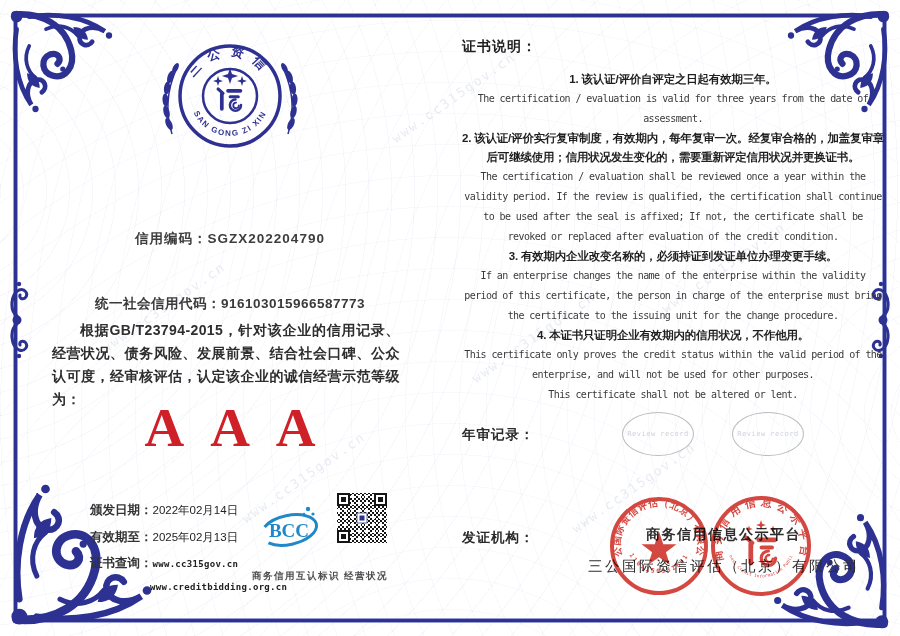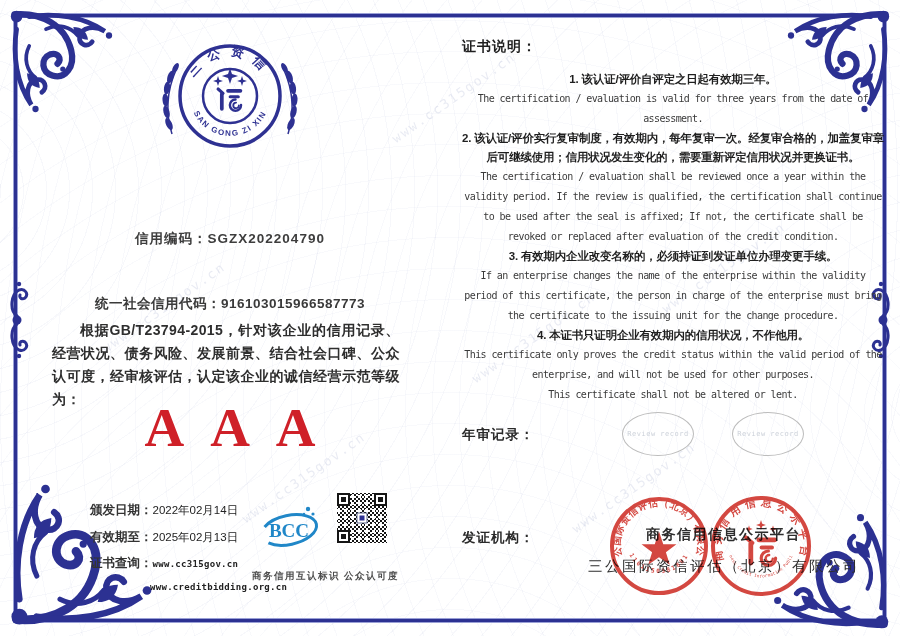--- a/index.html
+++ b/index.html
@@ -218,21 +218,21 @@
         <rect x="42" y="5" width="5" height="5" fill="#151515"></rect>
       <rect x="1" y="38" width="13" height="13" fill="#151515"></rect>
         <rect x="3" y="40" width="9" height="9" fill="#fff"></rect>
         <rect x="5" y="42" width="5" height="5" fill="#151515"></rect>
     </g>
     <rect x="21" y="21" width="10" height="10" fill="#fff" stroke="#33406e" stroke-width="0.8"></rect>
     <rect x="23.5" y="23.5" width="5" height="5" fill="#2e3192"></rect>
   </svg>
 
   <div class="abs caption" style="left:252px">商务信用互认标识</div>
-  <div class="abs caption" style="left:344px">公众认可度</div>
+  <div class="abs caption" style="left:344px">经营状况</div>
 
   <div class="abs notes-head">证书说明：</div>
   <div class="abs notes">
     <div class="note-zh">1. 该认证/评价自评定之日起有效期三年。</div>
     <div class="note-en">The certification / evaluation is valid for three years from the date of assessment.</div>
     <div class="note-zh">2. 该认证/评价实行复审制度，有效期内，每年复审一次。经复审合格的，加盖复审章后可继续使用；信用状况发生变化的，需要重新评定信用状况并更换证书。</div>
     <div class="note-en">The certification / evaluation shall be reviewed once a year within the validity period. If the review is qualified, the certification shall continue to be used after the seal is affixed; If not, the certificate shall be revoked or replaced after evaluation of the credit condition.</div>
     <div class="note-zh">3. 有效期内企业改变名称的，必须持证到发证单位办理变更手续。</div>
     <div class="note-en">If an enterprise changes the name of the enterprise within the validity period of this certificate, the person in charge of the enterprise must bring the certificate to the issuing unit for the change procedure.</div>
     <div class="note-zh">4. 本证书只证明企业有效期内的信用状况，不作他用。</div>

